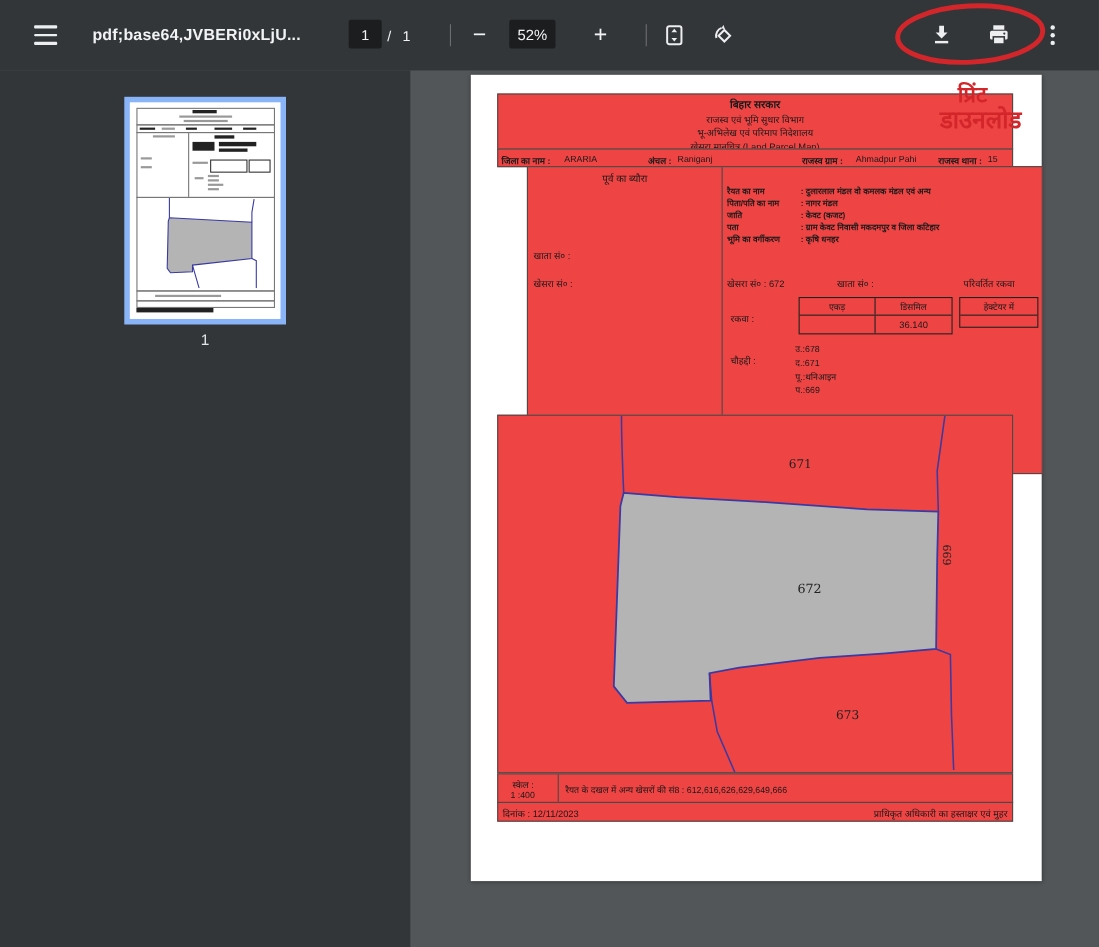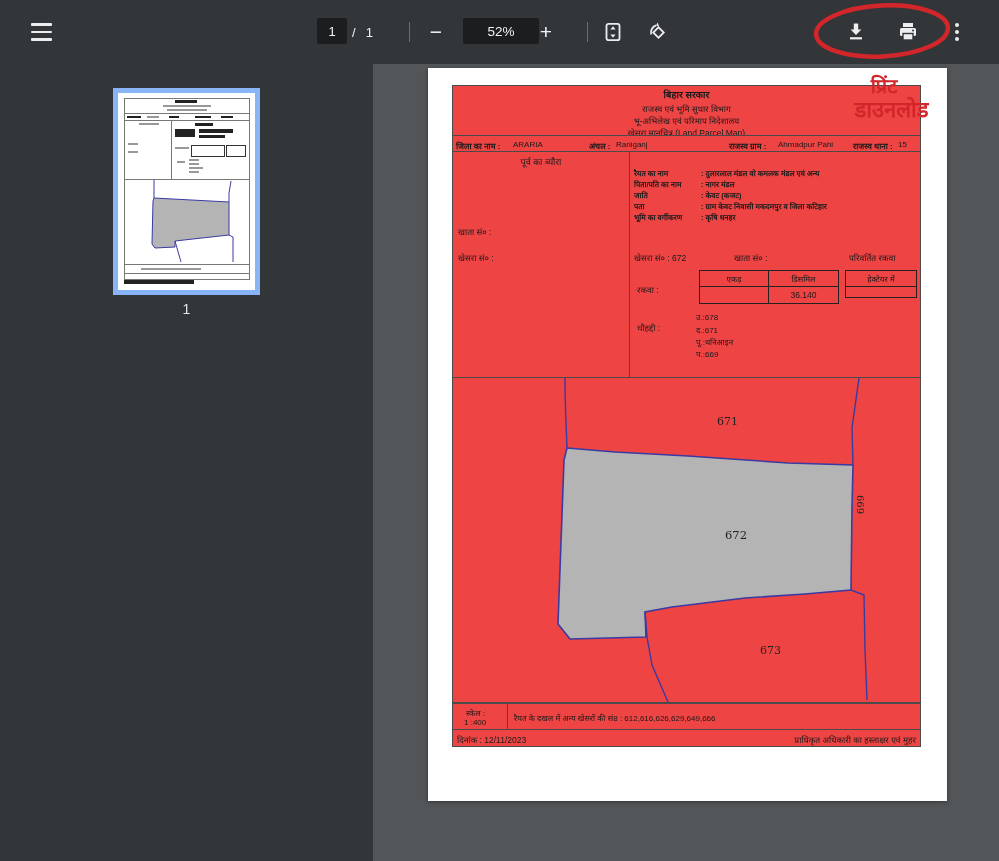--- a/index.html
+++ b/index.html
@@ -11,21 +11,21 @@
   
   .toolbar{position:absolute;left:0;top:0;width:999px;height:64px;background:#333639;z-index:30;}
   .tb-item{position:absolute;display:flex;align-items:center;justify-content:center;color:#f1f3f4;}
   .hamburger{left:28px;top:20px;width:26px;height:24px;flex-direction:column;gap:5px;cursor:pointer;}
   .hamburger span{display:block;width:21px;height:2.5px;background:#eceef0;border-radius:1px;}
   .tb-title{left:84px;top:0;height:64px;font-size:14.5px;font-weight:bold;letter-spacing:.2px;}
   .page-box{left:317px;top:18px;width:30px;height:26px;background:#1b1d1e;border-radius:2px;font-size:13px;}
   .page-total{left:352px;top:0;height:64px;font-size:13px;letter-spacing:1px;}
   .tb-sep{position:absolute;top:22px;width:1px;height:20px;background:#6b6e71;}
   .zoom-btn{top:14px;width:36px;height:36px;font-size:21px;font-weight:normal;cursor:pointer;border-radius:50%;}
-  .zoom-box{left:463px;top:18px;width:76px;height:26px;background:#1b1d1e;border-radius:2px;font-size:13.5px;}
+  .zoom-box{left:463px;top:18px;width:42px;height:26px;background:#1b1d1e;border-radius:2px;font-size:13.5px;}
   .icon-btn{top:14px;width:36px;height:36px;cursor:pointer;border-radius:50%;}
   
   .annot{position:absolute;z-index:60;pointer-events:none;}
   .annot-text{font-weight:bold;text-align:center;line-height:1;font-family:"DejaVu Sans",sans-serif;}
   
   .sidebar{position:absolute;left:0;top:64px;width:373px;height:797px;background:#333639;z-index:10;}
   .thumb{position:absolute;left:113px;top:24px;width:147px;height:207px;background:#8ab4f8;cursor:pointer;}
   .thumb-page{position:absolute;left:5px;top:5px;right:5px;bottom:5px;background:#fff;overflow:hidden;}
   .thumb-label{position:absolute;left:113px;top:237px;width:147px;text-align:center;color:#e2e5e8;font-size:14px;}
   .mini-box{position:absolute;border:1px solid #777;}
@@ -43,20 +43,21 @@
 </style>
 </head>
 <body>
 
 <div class="toolbar">
   <div class="tb-item hamburger">
     <span></span>
       <span></span>
       <span></span>
   </div>
+  <div class="tb-item tb-title">pdf;base64,JVBERi0xLjU...</div>
 
   <div class="tb-item page-box">1</div>
   <div class="tb-item page-total">
     <span>/</span>&nbsp;&nbsp;<span>1</span>
   </div>
 
   <div class="tb-sep" style="left:409px"></div>
 
   <div class="tb-item zoom-btn" style="left:418px">−</div>
   <div class="tb-item zoom-box">52%</div>
@@ -181,21 +182,21 @@
       <span class="doc-abs hindi" style="left:3px;top:4px;font-weight:bold;">जिला का नाम :</span>
       <span class="doc-abs hindi" style="left:60px;top:4px;">ARARIA</span>
       <span class="doc-abs hindi" style="left:136px;top:4px;font-weight:bold;">अंचल :</span>
       <span class="doc-abs hindi" style="left:163px;top:4px;">Raniganj</span>
       <span class="doc-abs hindi" style="left:276px;top:4px;font-weight:bold;">राजस्व ग्राम :</span>
       <span class="doc-abs hindi" style="left:325px;top:4px;">Ahmadpur Pahi</span>
       <span class="doc-abs hindi" style="left:400px;top:4px;font-weight:bold;">राजस्व थाना :</span>
       <span class="doc-abs hindi" style="left:445px;top:4px;">15</span>
     </div>
 
-    <div class="docbox" style="top:83px;height:280px;">
+    <div class="docbox" style="top:83px;height:280px;margin-left:27px;">
       <div style="position:absolute;left:176px;top:0;width:1px;height:100%;background:#4a4a4a;"></div>
 
       <div style="position:absolute;left:0;top:0;width:176px;height:100%;">
         <div class="hindi" style="text-align:center;font-size:9px;margin-top:3px;">पूर्व का ब्यौरा</div>
         <span class="doc-abs hindi" style="left:5px;top:74px;font-size:8.5px;">खाता सं० :</span>
         <span class="doc-abs hindi" style="left:5px;top:100px;font-size:8.5px;">खेसरा सं० :</span>
       </div>
 
       <div style="position:absolute;left:176px;top:0;width:293px;height:100%;">
 

